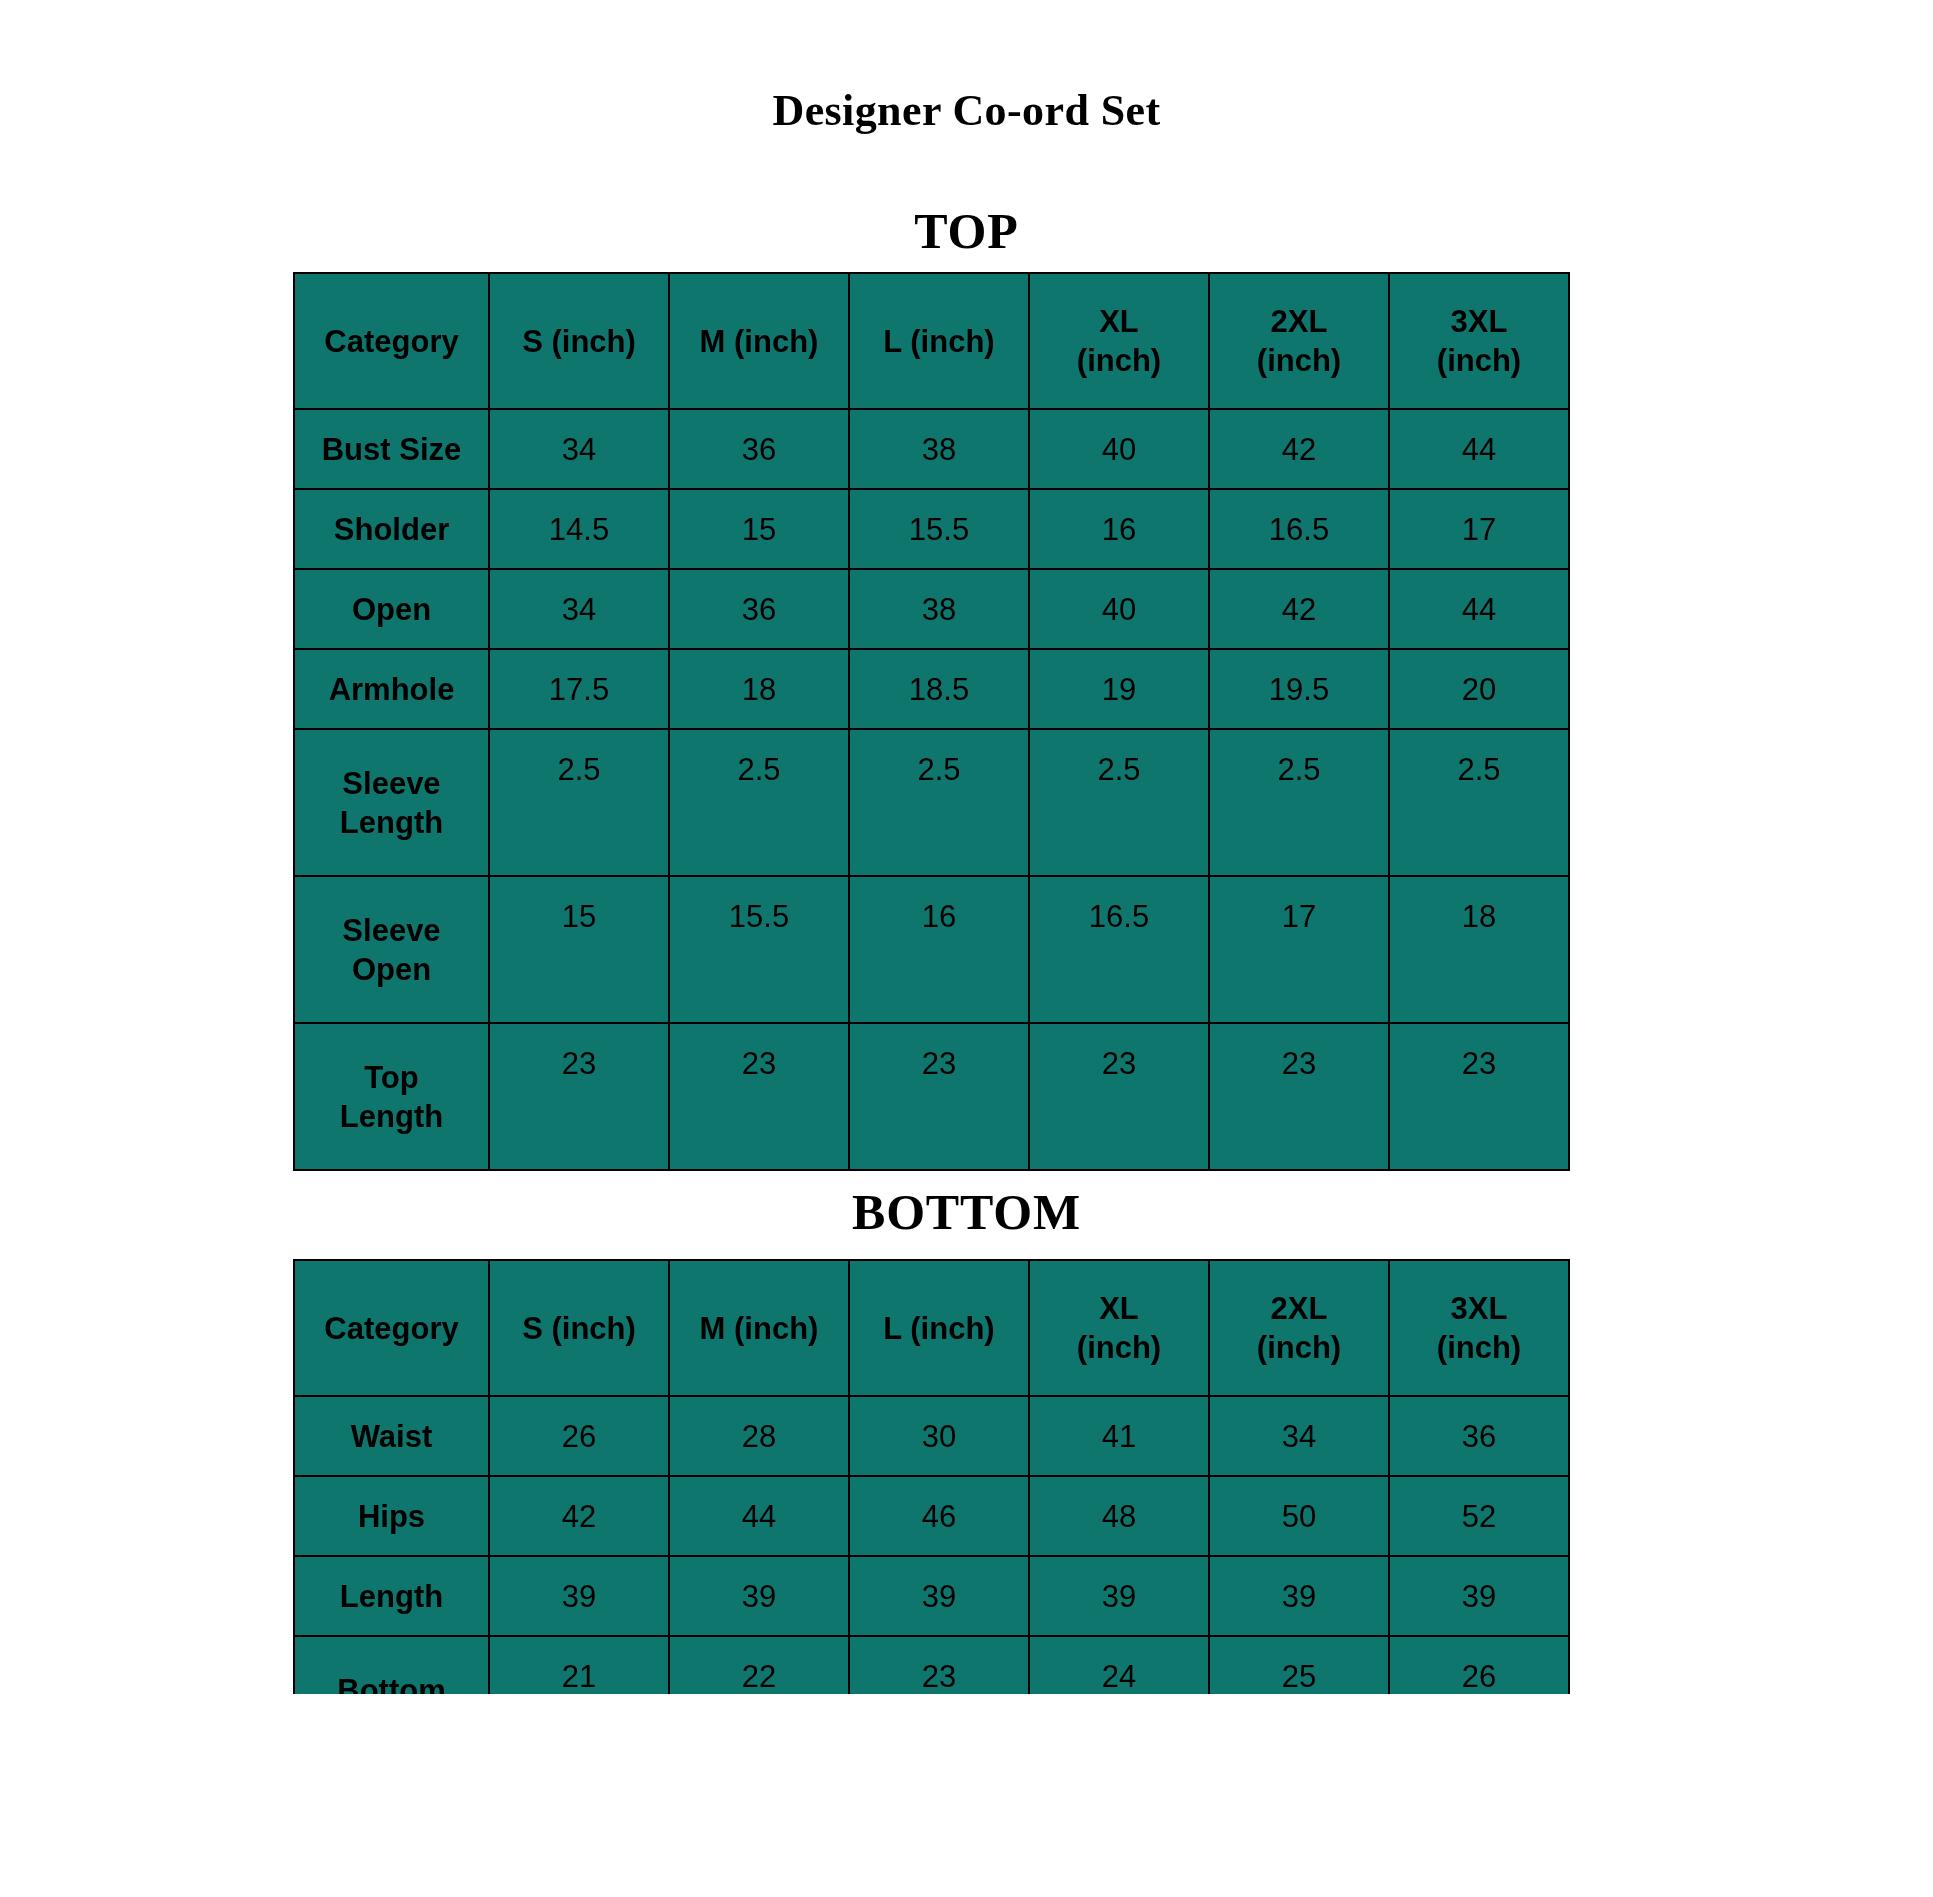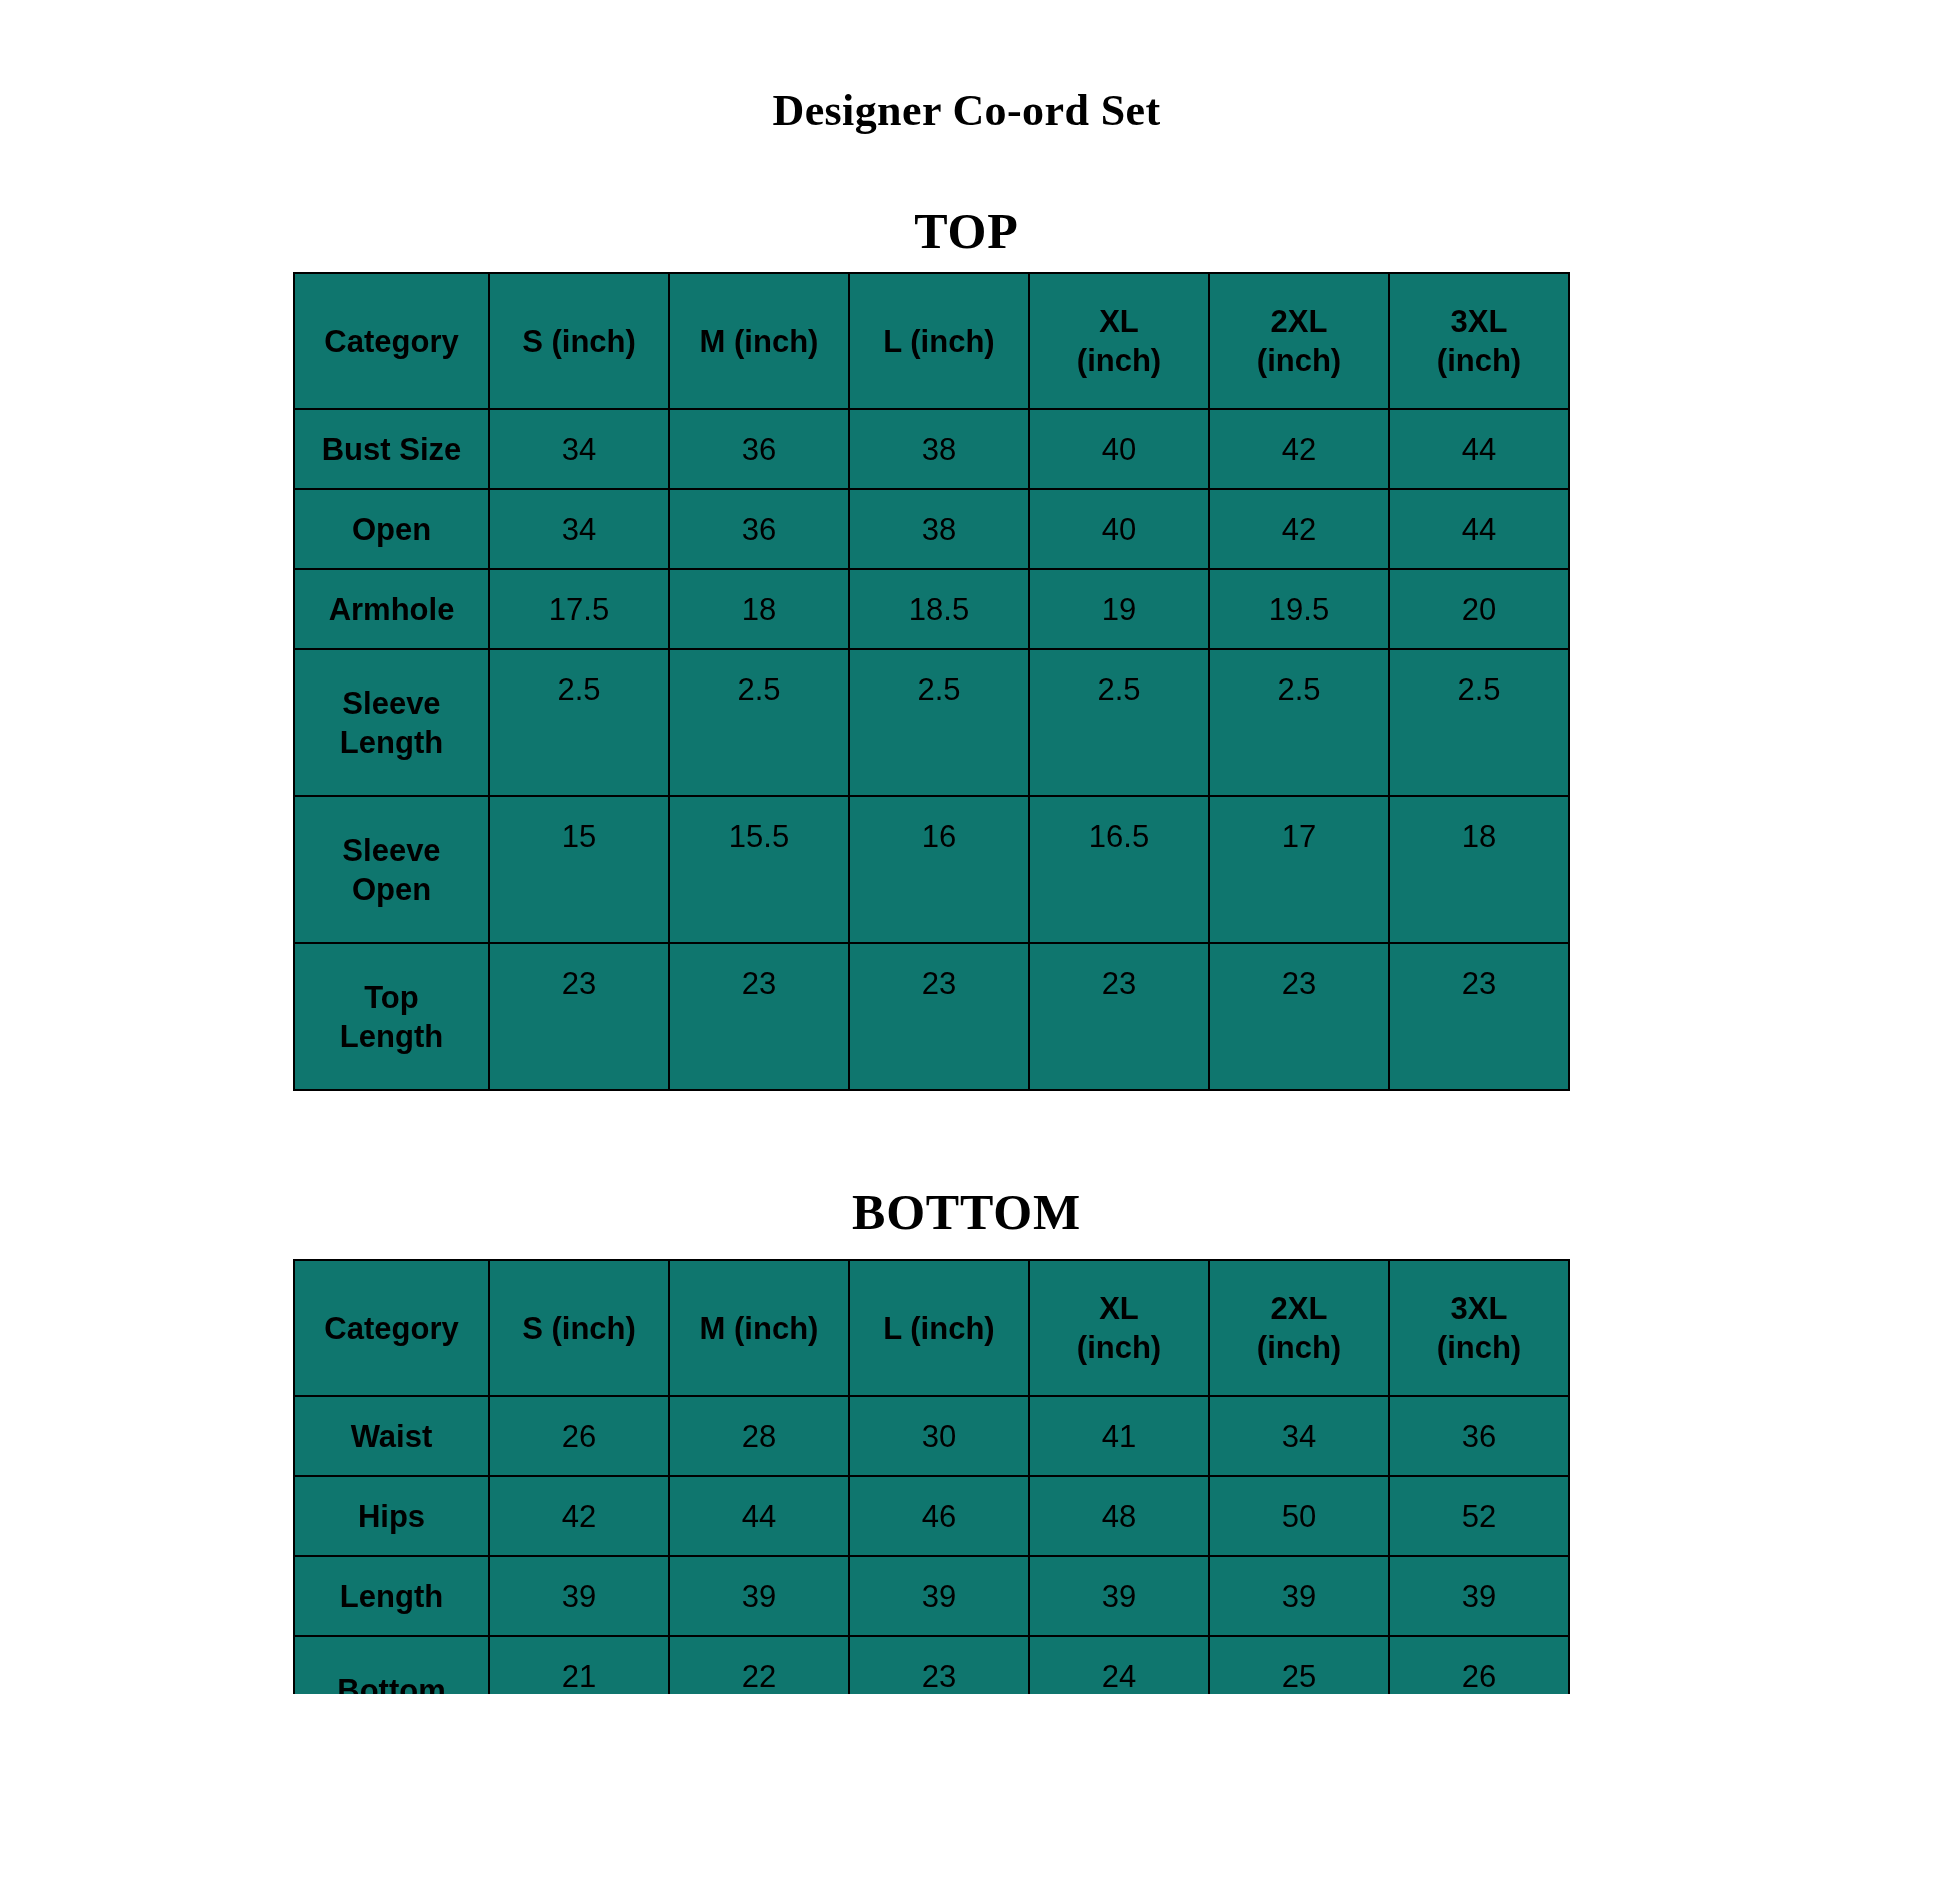--- a/index.html
+++ b/index.html
@@ -153,20 +153,29 @@
         <tr class="r-single">
           <td class="row-label"><span>Bust Size</span></td>
           <td class="val-cell">34</td>
           <td class="val-cell">36</td>
           <td class="val-cell">38</td>
           <td class="val-cell">40</td>
           <td class="val-cell">42</td>
           <td class="val-cell">44</td>
         </tr>
         <tr class="r-single">
+          <td class="row-label"><span>Sholder</span></td>
+          <td class="val-cell">14.5</td>
+          <td class="val-cell">15</td>
+          <td class="val-cell">15.5</td>
+          <td class="val-cell">16</td>
+          <td class="val-cell">16.5</td>
+          <td class="val-cell">17</td>
+        </tr>
+        <tr class="r-single">
           <td class="row-label"><span>Open</span></td>
           <td class="val-cell">34</td>
           <td class="val-cell">36</td>
           <td class="val-cell">38</td>
           <td class="val-cell">40</td>
           <td class="val-cell">42</td>
           <td class="val-cell">44</td>
         </tr>
         <tr class="r-single">
           <td class="row-label"><span>Armhole</span></td>

